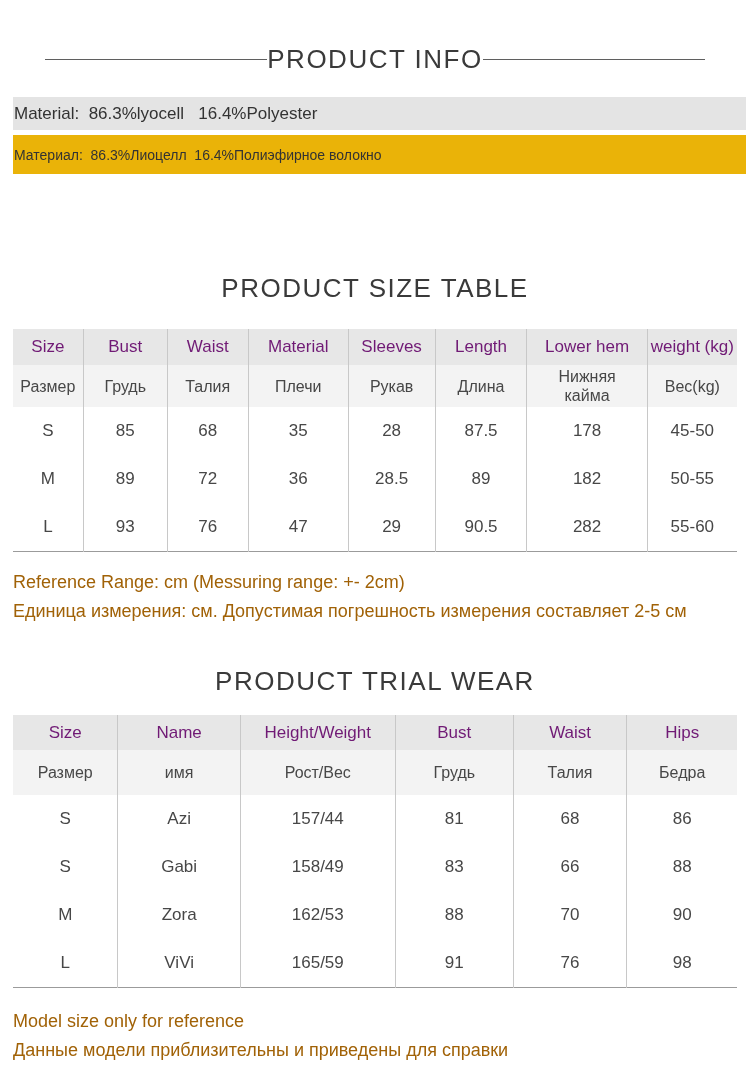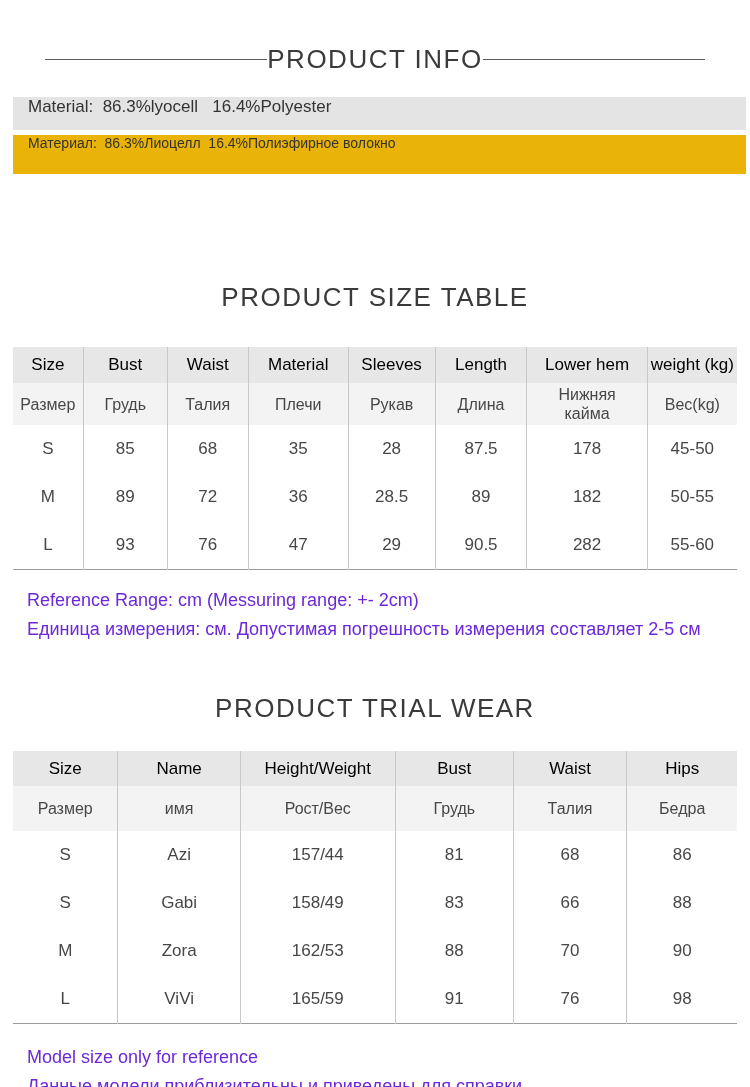--- a/index.html
+++ b/index.html
@@ -10,47 +10,47 @@
   }
   
   .section-title-row{
     margin-top:45px;display:flex;align-items:center;justify-content:center;
   }
   .title-rule{width:222px;height:1px;background:#5f5f5f;}
   .section-title{
     font-size:26px;letter-spacing:1.5px;color:#3a3a3a;font-weight:400;
     text-align:center;line-height:28px;white-space:nowrap;
   }
-  .plain-title{margin:9px auto;text-align:center;}
+  .plain-title{margin:0 auto;text-align:center;}
   
   .bar{
-    margin-left:13px;margin-right:4px;display:flex;align-items:flex-start;
-    padding-left:15px;font-size:17px;color:#333333;white-space:pre-wrap;
+    margin-left:13px;margin-right:4px;display:flex;align-items:center;
+    padding-left:1px;font-size:17px;color:#333333;white-space:pre-wrap;
   }
   .bar-en{margin-top:24px;height:33px;background:#e4e4e4;}
   .bar-ru{margin-top:5px;height:39px;background:#eab308;font-size:14px;}
   
   .tbl-wrap{margin:0 13px;}
   table{
     width:724px;border-collapse:collapse;table-layout:fixed;
     border-bottom:1px solid #9b9b9b;
   }
   th,td{
     text-align:center;vertical-align:middle;font-weight:400;
     border-right:1px solid #c8c8c8;padding:0 2px;
   }
   th:last-child,td:last-child{border-right:none;}
-  tr.en-head th{background:#e7e7e7;height:36px;font-size:17px;color:#000000;}
+  tr.en-head th{background:#e7e7e7;height:36px;font-size:17px;color:#701a75;}
   tr.ru-head th{background:#f3f3f3;height:42px;font-size:16px;color:#474747;white-space:pre-line;line-height:19px;}
   tr.body-row td{height:48px;font-size:17px;color:#474747;background:#ffffff;}
   .trial tr.ru-head th{height:45px;}
   .trial tr.en-head th{height:35px;}
   
   .note{
-    margin-left:27px;white-space:pre-wrap;color:#6d28d9;
+    margin-left:13px;white-space:pre-wrap;color:#a16207;
   }
   .note-en{margin-top:17px;font-size:18px;line-height:27px;}
   .note-ru{margin-top:2px;font-size:18px;line-height:27px;}
   .size-title{margin-top:100px;}
   .size-table{margin-top:27px;}
   .trial-title{margin-top:42px;}
   .trial-table{margin-top:20px;}
   .footer-en{margin-top:20px;}
 </style>
 </head>

